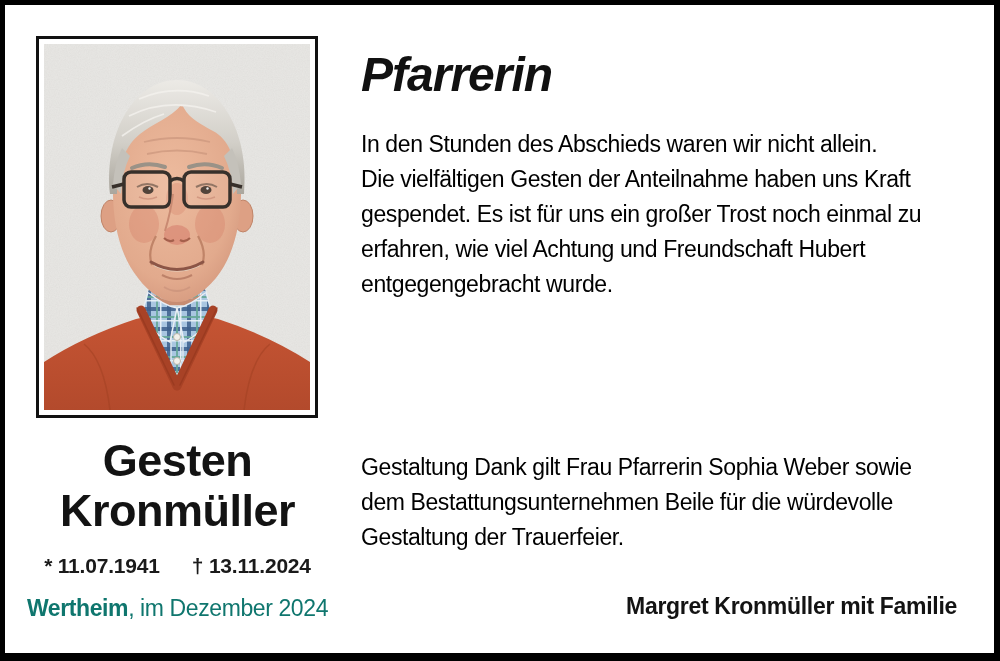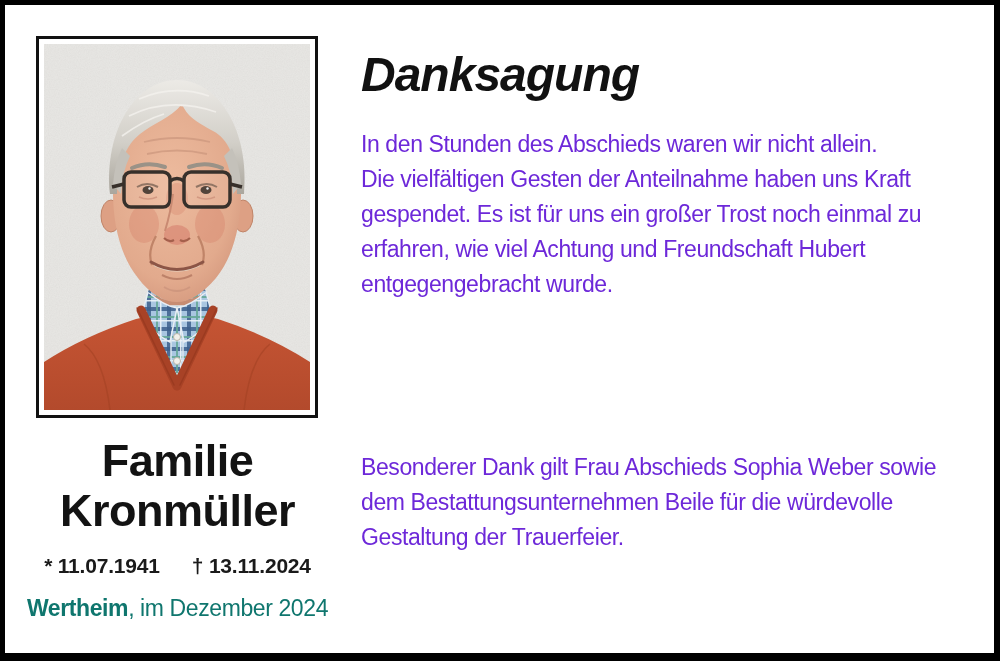--- a/index.html
+++ b/index.html
@@ -31,21 +31,21 @@
   }
   .place-line .place{font-weight:bold;}
   .right-col-title{
     position:absolute;left:356px;top:42px;
     font-size:48px;font-weight:bold;font-style:italic;
     letter-spacing:-1px;color:#111;
   }
   .para{
     position:absolute;left:356px;width:625px;
     font-size:23px;line-height:35px;letter-spacing:-0.4px;
-    color:#6d28d9;white-space:pre-line;
+    color:#000000;white-space:pre-line;
   }
   .para.p1{top:122px;}
   .para.p2{top:323px;}
   .para.p3{top:445px;}
   .signature{
     position:absolute;right:37px;top:588px;
     font-size:23px;font-weight:bold;color:#131313;letter-spacing:-0.3px;
     text-align:right;
   }
 </style>
@@ -182,34 +182,35 @@
       <g>
         <path d="M110,220 Q133,230 156,220 L156,222 Q133,233 110,222 Z" fill="#e5d8c9"></path>
         <path d="M107,218 Q133,233 159,218" stroke="#8c5546" stroke-width="3" fill="none" stroke-linecap="round"></path>
         <path d="M118,231 Q133,239 148,231" stroke="#b67a63" stroke-width="2" fill="none" opacity="0.85"></path>
         <path d="M120,243 Q133,251 146,243" stroke="#c9927a" stroke-width="2" fill="none" opacity="0.7"></path>
       </g>
     </svg>
   </div>
 
   <div class="left-col">
-    <div class="deceased-name">Familie
+    <div class="deceased-name">Gesten
 Kronmüller</div>
     <div class="dates-line">
       <span class="birth"><span>*</span> <span>11.07.1941</span></span><span class="death"><span>†</span> <span>13.11.2024</span></span>
     </div>
     <div class="place-line">
       <span class="place">Wertheim</span><span>, im Dezember 2024</span>
     </div>
   </div>
 
-  <div class="right-col-title">Danksagung</div>
+  <div class="right-col-title">Pfarrerin</div>
 
   <div class="para p1">In den Stunden des Abschieds waren wir nicht allein.
 Die vielfältigen Gesten der Anteilnahme haben uns Kraft
 gespendet. Es ist für uns ein großer Trost noch einmal zu
 erfahren, wie viel Achtung und Freundschaft Hubert
 entgegengebracht wurde.</div>
-  <div class="para p3">Besonderer Dank gilt Frau Abschieds Sophia Weber sowie
+  <div class="para p3">Gestaltung Dank gilt Frau Pfarrerin Sophia Weber sowie
 dem Bestattungsunternehmen Beile für die würdevolle
 Gestaltung der Trauerfeier.</div>
 
+  <div class="signature">Margret Kronmüller mit Familie</div>
 </div>
 
 </body></html>

